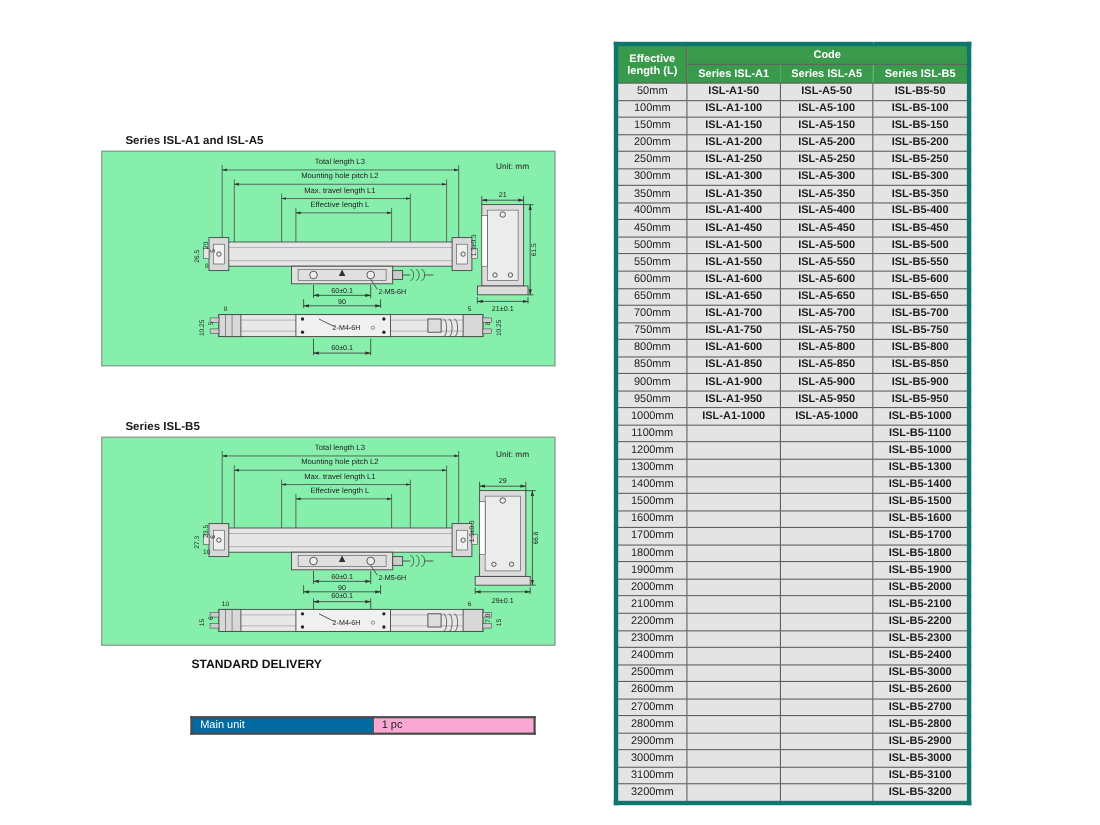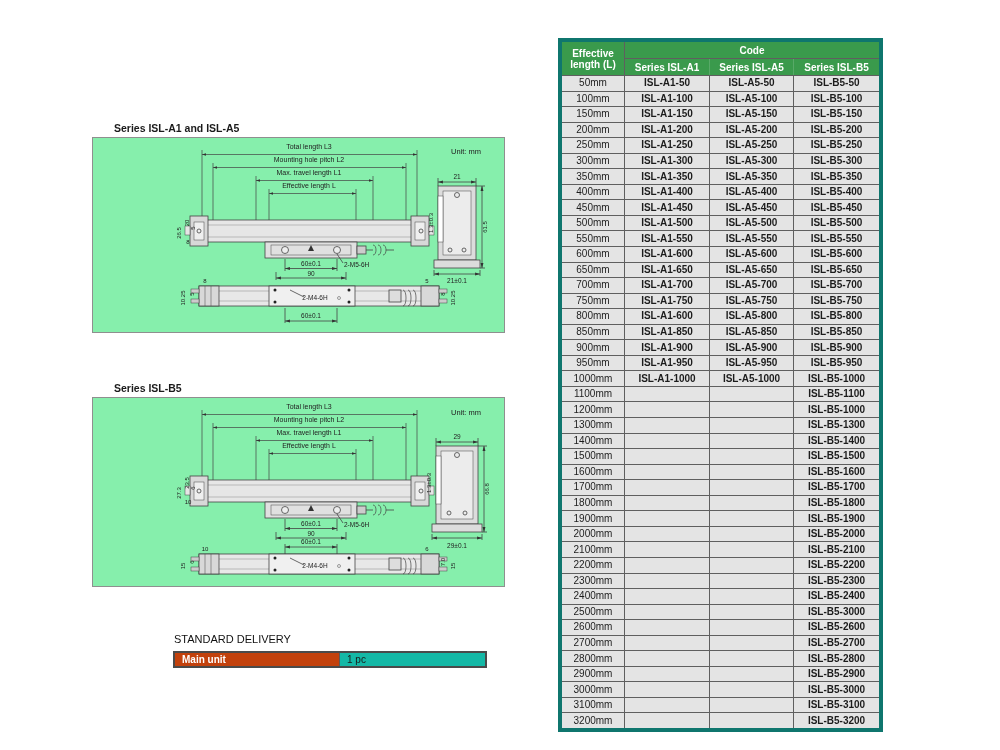--- a/index.html
+++ b/index.html
@@ -6,26 +6,26 @@
   #stage{position:relative;width:1000px;height:750px;background:#ffffff;overflow:hidden;
          font-family:"Liberation Sans","DejaVu Sans",sans-serif;color:#1d1d1d;}
 
   
   .dwg-title{position:absolute;font-size:10.5px;font-weight:bold;color:#1a1a1a;margin-left:24px;}
   .dwg-box{position:absolute;border:1px solid #8f8f8f;background:#86efac;}
   .dwg-box svg{display:block;}
   svg text{fill:#222;font-family:"Liberation Sans","DejaVu Sans",sans-serif;}
 
   
-  #delivery-title{position:absolute;left:174px;top:633px;font-size:11px;font-weight:normal;color:#111;}
+  #delivery-title{position:absolute;left:174px;top:598px;font-size:11px;font-weight:bold;color:#111;}
   #delivery-table{position:absolute;left:173px;top:651px;border-collapse:collapse;
                   font-size:10px;border:2px solid #4a4a4a;}
   #delivery-table td{border:1px solid #5a5a5a;height:13px;padding:0 0 0 7px;vertical-align:middle;}
-  #delivery-table td.dlabel{width:157px;background:#c2410c;color:#fff;font-weight:bold;}
-  #delivery-table td.dvalue{width:138px;background:#14b8a6;color:#1a1a1a;}
+  #delivery-table td.dlabel{width:157px;background:#0369a1;color:#fff;font-weight:normal;}
+  #delivery-table td.dvalue{width:138px;background:#f9a8d4;color:#1a1a1a;}
 
   
   #code-table{position:absolute;left:558px;top:38px;border-collapse:collapse;
               font-size:10px;border:4px solid #0f766e;table-layout:fixed;}
   #code-table th,#code-table td{border:1px solid #5f5f5f;padding:0;text-align:center;vertical-align:middle;}
   #code-table th{background:#3a9a4c;color:#ffffff;font-weight:bold;height:16px;
                  border-color:#58a968;border-bottom-color:#5f5f5f;}
   #code-table th.hlen{width:62px;white-space:pre-line;line-height:11px;border-right-color:#5f5f5f;}
   #code-table th.hc1{width:84px;} #code-table th.hc2{width:83px;} #code-table th.hc3{width:85px;}
   #code-table td{height:14.55px;background:#e4e4e4;color:#1c1c1c;line-height:14px;}

